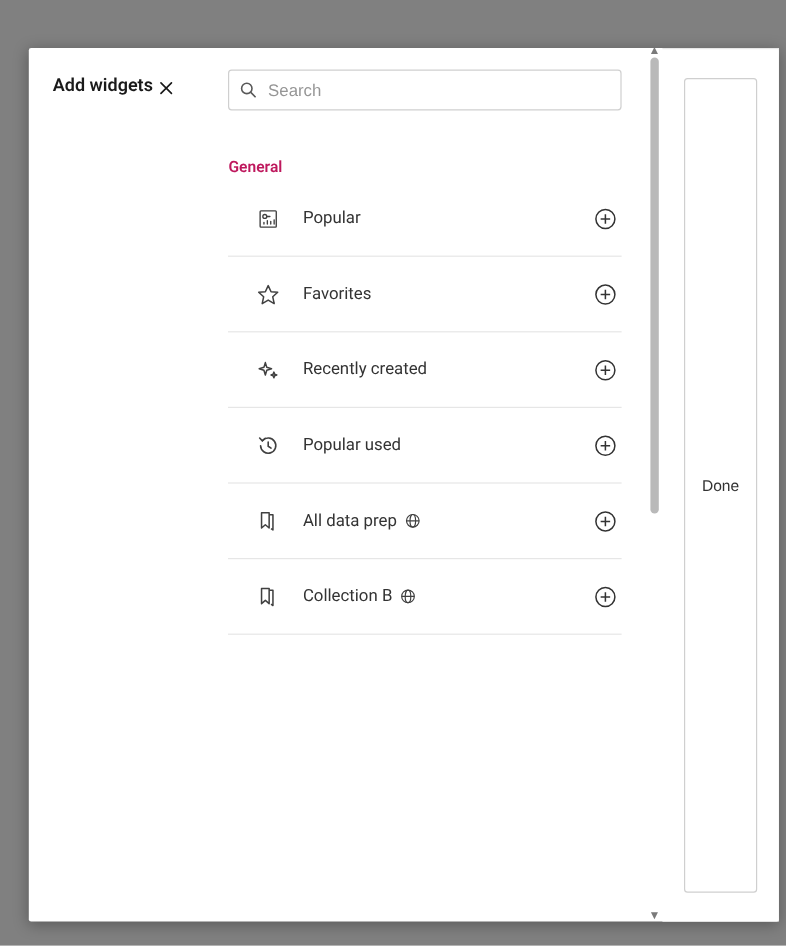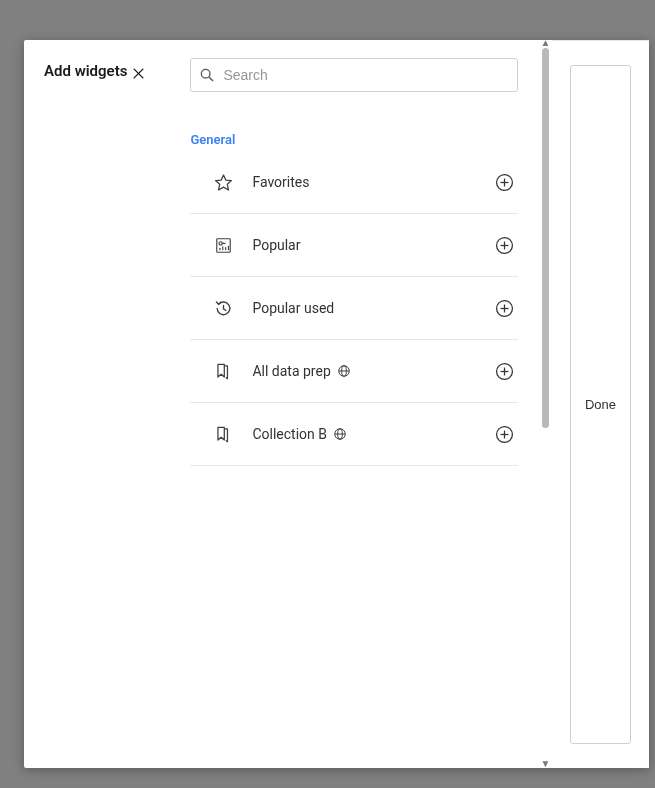--- a/index.html
+++ b/index.html
@@ -69,21 +69,21 @@
       font-size: 14px;
       padding: 0 8px;
       flex: 1;
       color: #333;
       background: transparent;
     }
     .search-input::placeholder { color: #969696; }
     .section-title {
       font-size: 13px;
       font-weight: 600;
-      color: #3b82f6;
+      color: #be185d;
       margin-bottom: 4px;
     }
     .section-title.sp { margin-top: 22px; }
     .widget-list { }
     .widget-row {
       display: flex;
       align-items: center;
       height: 63px;
       border-bottom: 1px solid #e6e6e6;
       padding-left: 22px;
@@ -191,56 +191,72 @@
             <line x1="15" y1="15" x2="21" y2="21"></line>
           </svg>
         <input class="search-input" type="text" placeholder="Search" style="">
       </div>
 
       <div class="section-title">General</div>
       <div class="widget-list">
 
         <div class="widget-row">
           <div class="widget-icon">
-            <svg viewBox="0 0 24 24" fill="none" stroke="currentColor" stroke-width="1.6" stroke-linejoin="round">
-                <polygon points="12,2.5 15,9 22,9.5 16.8,14.3 18.3,21.5 12,17.8 5.7,21.5 7.2,14.3 2,9.5 9,9"></polygon>
-              </svg>
-          </div>
-          <div class="widget-label">Favorites</div>
-          <div class="add-btn">
-            <svg viewBox="0 0 24 24" fill="none" stroke="currentColor" stroke-width="1.6">
-                <circle cx="12" cy="12" r="10"></circle>
-                <line x1="12" y1="7" x2="12" y2="17"></line>
-                <line x1="7" y1="12" x2="17" y2="12"></line>
-              </svg>
-          </div>
-        </div>
-
-        <div class="widget-row">
-          <div class="widget-icon">
             <svg class="sm" viewBox="0 0 24 24" fill="none" stroke="currentColor" stroke-width="1.6" stroke-linecap="round">
                 <rect x="2.5" y="2.5" width="19" height="19" rx="1"></rect>
                 <circle cx="8" cy="9" r="2.3"></circle>
                 <path d="M10.3 9 L14 9"></path>
                 <line x1="7" y1="18" x2="7" y2="16"></line>
                 <line x1="11" y1="18" x2="11" y2="14"></line>
                 <line x1="15" y1="18" x2="15" y2="15"></line>
                 <line x1="19" y1="18" x2="19" y2="13"></line>
               </svg>
           </div>
           <div class="widget-label">Popular</div>
           <div class="add-btn">
             <svg viewBox="0 0 24 24" fill="none" stroke="currentColor" stroke-width="1.6">
                 <circle cx="12" cy="12" r="10"></circle>
                 <line x1="12" y1="7" x2="12" y2="17"></line>
                 <line x1="7" y1="12" x2="17" y2="12"></line>
               </svg>
           </div>
         </div>
 
+        <div class="widget-row">
+          <div class="widget-icon">
+            <svg viewBox="0 0 24 24" fill="none" stroke="currentColor" stroke-width="1.6" stroke-linejoin="round">
+                <polygon points="12,2.5 15,9 22,9.5 16.8,14.3 18.3,21.5 12,17.8 5.7,21.5 7.2,14.3 2,9.5 9,9"></polygon>
+              </svg>
+          </div>
+          <div class="widget-label">Favorites</div>
+          <div class="add-btn">
+            <svg viewBox="0 0 24 24" fill="none" stroke="currentColor" stroke-width="1.6">
+                <circle cx="12" cy="12" r="10"></circle>
+                <line x1="12" y1="7" x2="12" y2="17"></line>
+                <line x1="7" y1="12" x2="17" y2="12"></line>
+              </svg>
+          </div>
+        </div>
+
+        <div class="widget-row">
+          <div class="widget-icon">
+            <svg viewBox="0 0 24 24" fill="none" stroke="currentColor" stroke-width="1.6" stroke-linejoin="round">
+                <path d="M9 4 L10.5 9 L15.5 10.5 L10.5 12 L9 17 L7.5 12 L2.5 10.5 L7.5 9 Z"></path>
+                <path d="M18 14 L18.8 16.2 L21 17 L18.8 17.8 L18 20 L17.2 17.8 L15 17 L17.2 16.2 Z"></path>
+              </svg>
+          </div>
+          <div class="widget-label">Recently created</div>
+          <div class="add-btn">
+            <svg viewBox="0 0 24 24" fill="none" stroke="currentColor" stroke-width="1.6">
+                <circle cx="12" cy="12" r="10"></circle>
+                <line x1="12" y1="7" x2="12" y2="17"></line>
+                <line x1="7" y1="12" x2="17" y2="12"></line>
+              </svg>
+          </div>
+        </div>
 
 
         <div class="widget-row">
           <div class="widget-icon">
             <svg viewBox="0 0 24 24" fill="none" stroke="currentColor" stroke-width="1.7" stroke-linecap="round">
                 <path d="M4 12 A8 8 0 1 0 6 6.5"></path>
                 <polyline points="3,3.8 5.8,6.7 8.8,4.1"></polyline>
                 <polyline points="12,8 12,12.5 15,14.5"></polyline>
               </svg>
           </div>

